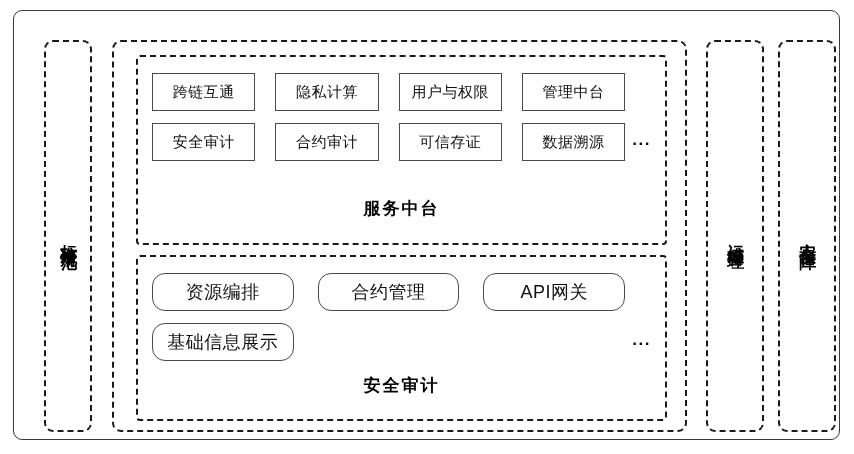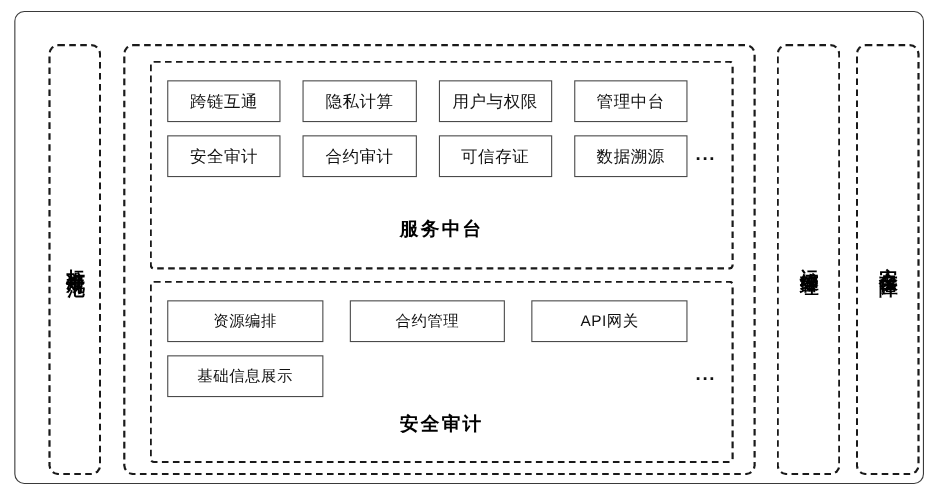--- a/index.html
+++ b/index.html
@@ -105,21 +105,21 @@
     border: 1.8px solid #4a4a4a;
     background: #ffffff;
     display: flex;
     align-items: center;
     justify-content: center;
     font-size: 15px;
     color: #111111;
     white-space: nowrap;
     letter-spacing: 0.5px;
   }
-  #tier-management .cap-box { font-size: 14px; }
+  #tier-management .cap-box { font-size: 18px; border-radius: 13px; }
 
   
   .tier-ellipsis {
     position: absolute;
     right: 14px;
     font-size: 17px;
     font-weight: bold;
     letter-spacing: 1.5px;
     color: #111111;
     line-height: 1;

